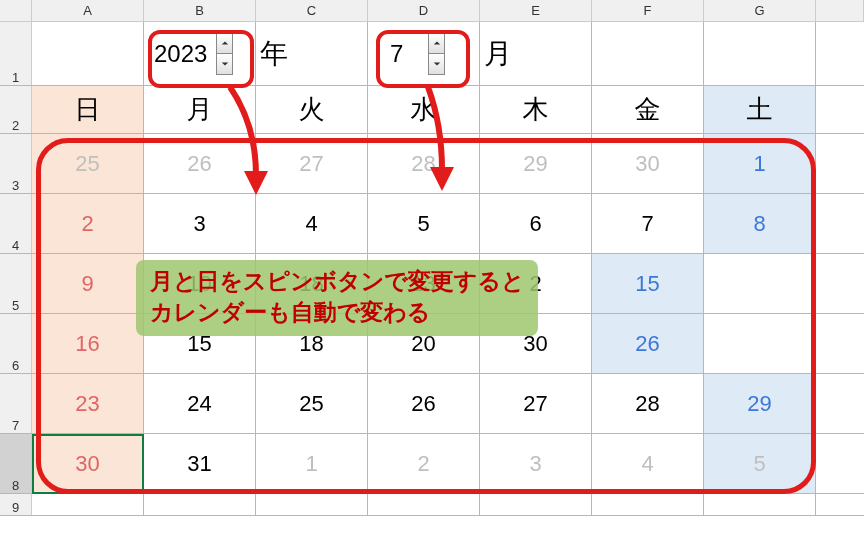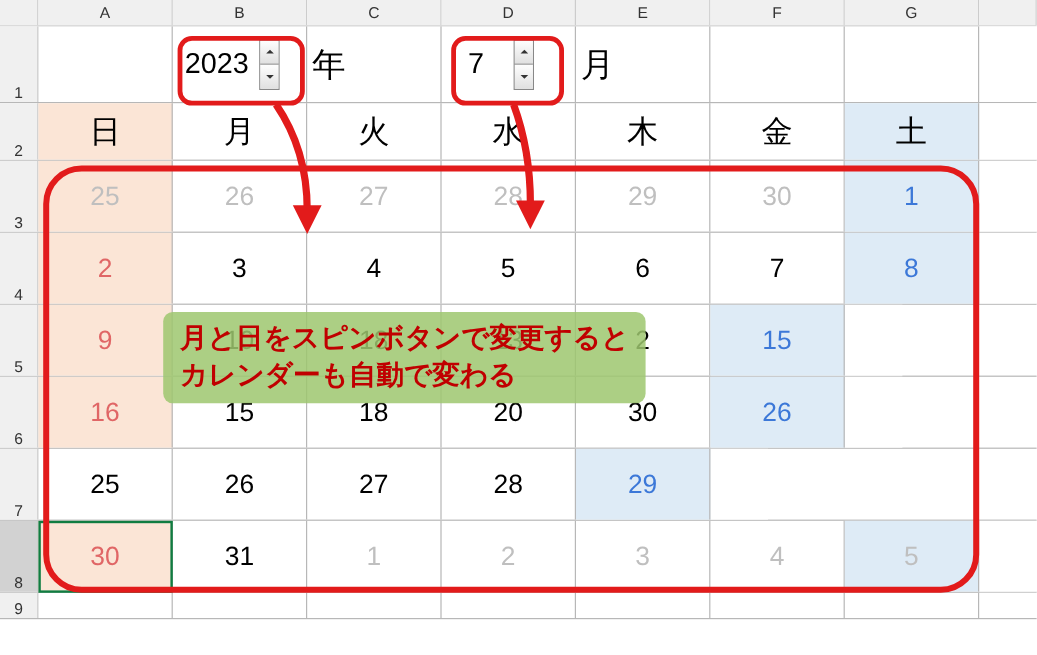--- a/index.html
+++ b/index.html
@@ -303,20 +303,26 @@
         <div class="cell">
           <span class="">30</span>
         </div>
         <div class="cell sat-col">
           <span class="sat-txt">26</span>
         </div>
         <div class="cell-extra"></div>
       </div>
       <div class="row r-cal">
         <div class="rh">7</div>
+        <div class="cell sun-col">
+          <span class="sun-txt">23</span>
+        </div>
+        <div class="cell">
+          <span class="">24</span>
+        </div>
         <div class="cell">
           <span class="">25</span>
         </div>
         <div class="cell">
           <span class="">26</span>
         </div>
         <div class="cell">
           <span class="">27</span>
         </div>
         <div class="cell">

